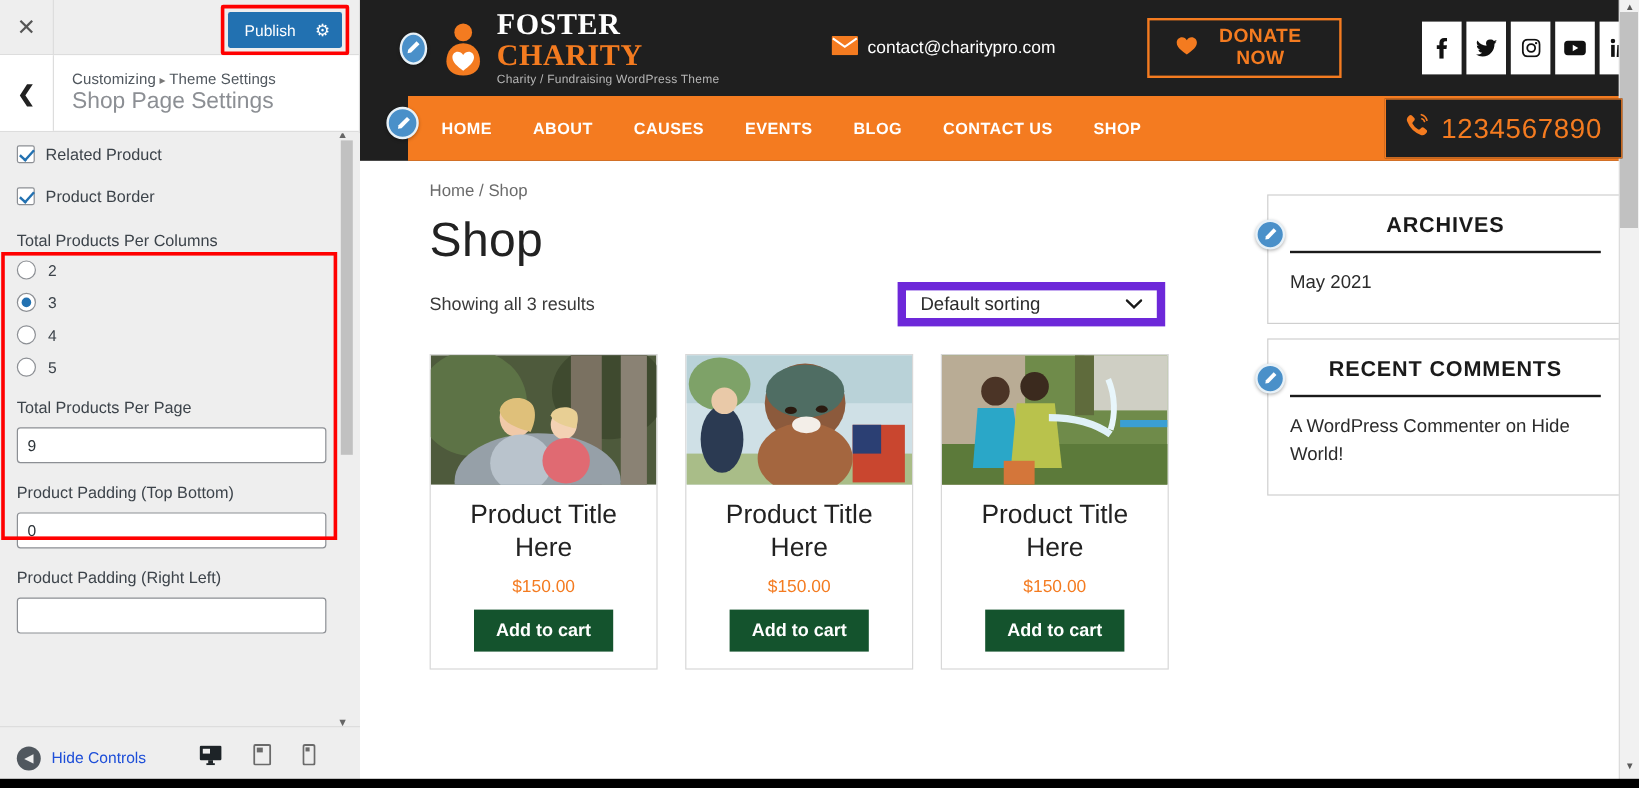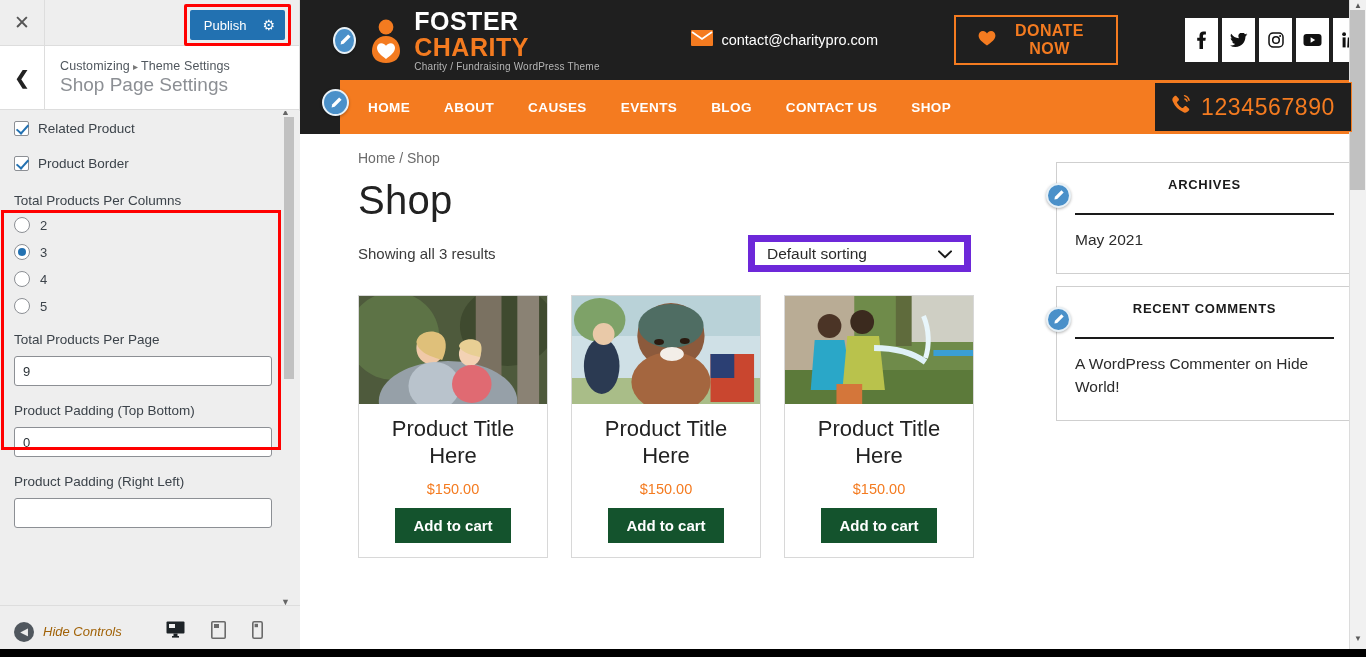--- a/index.html
+++ b/index.html
@@ -146,39 +146,39 @@
     background: #eee; border-top: 1px solid #ddd;
     display: flex; align-items: center;
   }
   .hide-controls { display: flex; align-items: center; gap: 9px; padding-left: 14px; cursor: pointer; }
   .hc-circle {
     width: 20px; height: 20px; border-radius: 50%;
     background: #50575e; color:#eee;
     display:flex; align-items:center; justify-content:center;
     font-size: 10px;
   }
-  .hc-text { font-size: 13px; color: #a16207; font-style: italic; }
+  .hc-text { font-size: 13px; color: #1d4ed8; }
   .devices { display:flex; align-items:center; gap: 26px; margin-left: 44px; }
   .dev { cursor:pointer; position: relative; }
   .dev.active svg { fill: #1d2327; }
 
   
   #preview {
     position: absolute; left: 300px; top: 0;
     width: 1066px; height: 657px;
     background: #fff;
     overflow: hidden;
   }
   .site-topbar {
     height: 80px; background: #1f1f1f;
     display:flex; align-items:center; position: relative;
   }
   .brand { display:flex; align-items:center; padding-left: 33px; gap: 8px; }
   .logo-mark { width: 40px; height: 44px; position: relative; }
-  .brand-text .l1 { font-size: 25px; font-weight: bold; letter-spacing: .5px; line-height: 1.05;}
+  .brand-text .l1 { font-size: 25px; font-weight: bold; letter-spacing: .5px; line-height: 1.05; font-family: Liberation Serif, serif;}
   .brand-text .l1 .w1 { color: #fff; }
   .brand-text .l1 .w2 { color: #f47b20; }
   .brand-text .l2 { font-size: 10px; color: #b5b5b5; letter-spacing: .2px; margin-top: 1px; }
 
   .contact { display:flex; align-items:center; gap: 8px; margin-left: 88px; }
   .contact .mail { font-size: 14.5px; color: #fff; }
   .donate-wrap { margin-left: 76px; }
   .donate-btn {
     border: 2px solid #f47b20; color: #f47b20;
     background: transparent;
@@ -238,21 +238,21 @@
   .addcart {
     margin: 11px auto 0; display:block;
     background:#14532d; color:#fff; border:none;
     padding: 9px 18px; font-size: 15px; font-weight:bold;
     cursor:pointer; font-family:"Liberation Sans", sans-serif;
   }
 
   .side-col { width: 297px; margin-left: 58px; padding-top: 28px; position:relative; }
   .widget { border:1px solid #cfcfcf; background:#fff; padding: 14px 18px 22px; position:relative; }
   .widget + .widget { margin-top: 12px; }
-  .wtitle { font-size: 13px; font-weight:bold; letter-spacing: .7px; color:#1a1a1a; text-align:center; padding-bottom: 21px;}
+  .wtitle { font-size: 18px; font-weight:bold; letter-spacing: .7px; color:#1a1a1a; text-align:center; padding-bottom: 11px;}
   .wrule { border-bottom: 2px solid #1a1a1a; margin-bottom: 14px; }
   .witem { font-size: 15.5px; color:#2b2b2b; line-height: 1.45; }
   .w-pencil { position:absolute; left: -11px; top: 20px; }
 
   .pencil {
     width: 27px; height: 27px; border-radius: 50%;
     background: #4a90c9; border: 2px solid #e8f1f7;
     display:flex; align-items:center; justify-content:center;
     cursor:pointer; box-shadow: 0 1px 3px rgba(0,0,0,.3);
   }

